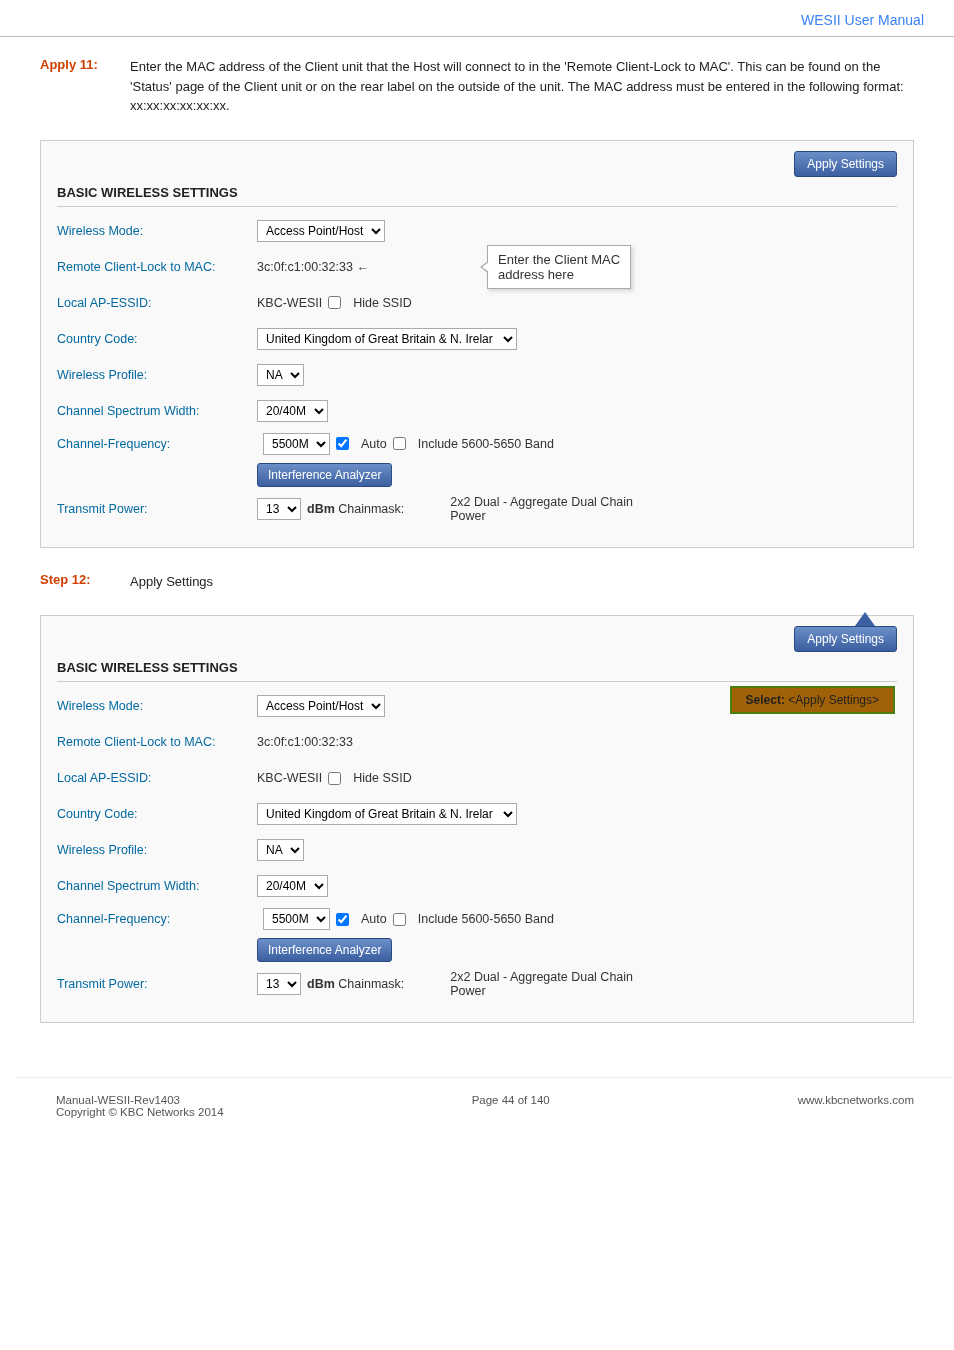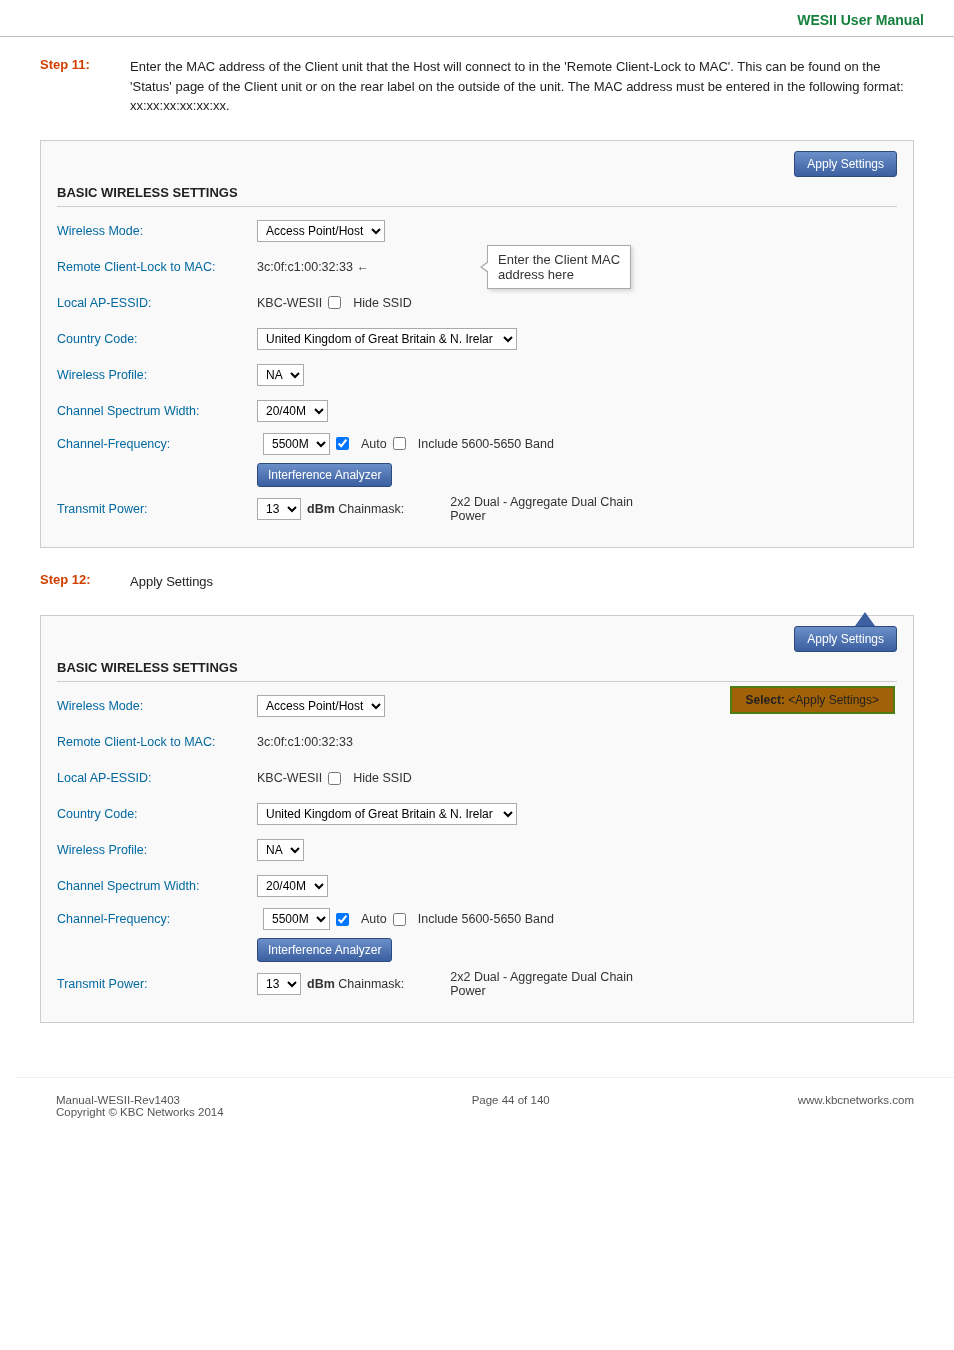--- a/index.html
+++ b/index.html
@@ -15,22 +15,21 @@
 
     
     .page-header {
       display: flex;
       justify-content: flex-end;
       padding: 12px 30px 8px 30px;
       border-bottom: 1px solid #bbb;
     }
     .page-header-title {
       font-size: 14px;
-      color: #15803d;
-      font-weight: bold;
+      color: #3b82f6;
     }
 
     
     .page-content {
       padding: 20px 40px 20px 40px;
     }
 
     
     .step-block {
       display: flex;
@@ -201,21 +200,21 @@
 </head>
 <body>
 
 <div class="page-header">
   <span class="page-header-title">WESII User Manual</span>
 </div>
 
 <div class="page-content">
 
   <div class="step-block">
-    <div class="step-label">Step 11:</div>
+    <div class="step-label">Apply 11:</div>
     <div class="step-text">Enter the MAC address of the Client unit that the Host will connect to in the 'Remote Client-Lock to MAC'. This can be found on the 'Status' page of the Client unit or on the rear label on the outside of the unit. The MAC address must be entered in the following format: xx:xx:xx:xx:xx:xx.</div>
   </div>
 
   <div class="panel" style="position:relative;">
     <div class="clearfix">
       <button class="apply-btn">Apply Settings</button>
     </div>
     <div class="section-title">BASIC WIRELESS SETTINGS</div>
 
     <div class="field-row">

